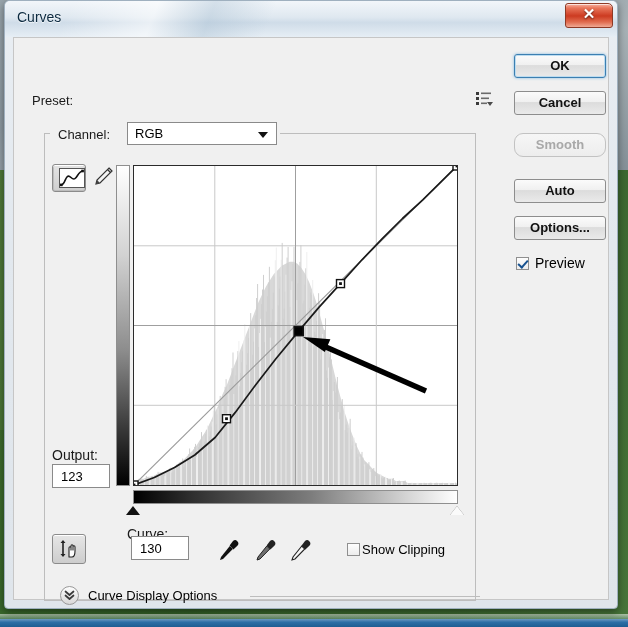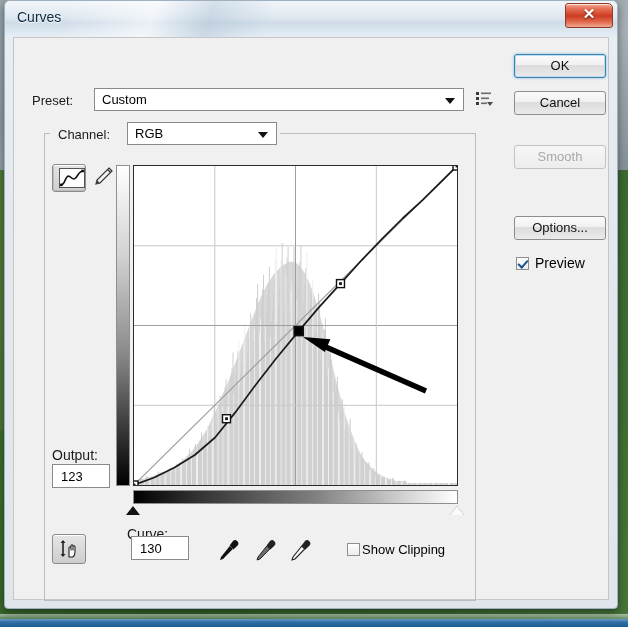--- a/index.html
+++ b/index.html
@@ -183,25 +183,26 @@
   #cdo-label{position:absolute;left:28px;top:2px;font-size:13px;white-space:nowrap;}
   #cdo-rule{position:absolute;left:190px;top:10px;width:230px;height:1px;background:#bdbdbd;}
 
   
   .btn{
     position:absolute;left:509px;width:92px;height:24px;
     background:linear-gradient(180deg,#fbfbfb 0%,#f0f0f0 45%,#dcdcdc 48%,#eaeaea 100%);
     border:1px solid #8d8d8d;border-radius:3px;box-sizing:border-box;
     font-size:13px;text-align:center;line-height:22px;cursor:pointer;
     color:#111;
+    font-weight:bold;
   }
   #btn-ok{top:53px;border:1px solid #3c7fb1;box-shadow:0 0 0 1px #bcdcf0 inset,0 0 3px #7fb8e0;}
   #btn-cancel{top:90px;}
-  #btn-smooth{top:144px;color:#a8a8a8;border-color:#c2c2c2;
-    background:linear-gradient(180deg,#f6f6f6,#ededed);cursor:default;}
+  #btn-smooth{top:132px;color:#a8a8a8;border-color:#c2c2c2;
+    background:linear-gradient(180deg,#f6f6f6,#ededed);cursor:default;border-radius:9px;}
   #btn-auto{top:178px;}
   #btn-options{top:215px;}
   #preview-check{position:absolute;left:511px;top:254px;cursor:pointer;}
   #preview-check .t{margin-left:6px;font-size:14px;}
 </style>
 </head>
 <body>
 
 <div id="desktop">
   <div class="bg-top"></div>
@@ -216,24 +217,20 @@
   <div class="win-glass"></div>
   <div class="win-title">Curves</div>
 
   <div class="btn-close">
     <div class="x">✕</div>
   </div>
 
   <div id="panel">
 
     <div id="preset-label" class="lbl">Preset:</div>
-    <div id="preset-select">
-      <div class="val">Custom</div>
-      <div class="caret"></div>
-    </div>
     <div id="preset-menu-icon">
       <svg width="18" height="16" viewBox="0 0 18 16" aria-hidden="true">
         <rect x="0" y="1" width="3" height="3" fill="#3a3a3a"></rect>
         <rect x="5" y="1.5" width="10" height="1.6" fill="#6a6a6a"></rect>
         <rect x="0" y="6" width="3" height="3" fill="#3a3a3a"></rect>
         <rect x="5" y="6.5" width="8" height="1.6" fill="#6a6a6a"></rect>
         <rect x="0" y="11" width="3" height="3" fill="#3a3a3a"></rect>
         <rect x="5" y="11.5" width="6" height="1.6" fill="#6a6a6a"></rect>
         <path d="M11 11 L17 11 L14 15 Z" fill="#4a4a4a"></path>
       </svg>
@@ -662,23 +659,34 @@
       <svg width="24" height="26" viewBox="0 0 24 26" aria-hidden="true">
         <path d="M16 3 a3.2 3.2 0 0 1 4.6 4.4 L16.4 11.6 L12.6 7.6 Z" fill="#222"></path>
         <path d="M12.8 8 L15.8 11 L6 21 L3 22 L4 19 Z" fill="#f5f5f5" stroke="#222" stroke-width="1.1"></path>
       </svg>
     </div>
 
     <div id="show-clipping">
       <span class="cb" id="cb-clipping"></span><span class="t">Show Clipping</span>
     </div>
 
+    <div id="cdo-row">
+      <div id="cdo-toggle">
+        <svg width="17" height="17" viewBox="0 0 17 17" aria-hidden="true">
+          <path d="M4.5 4.5 L8.5 8 L12.5 4.5" fill="none" stroke="#3a3a3a" stroke-width="1.7" stroke-linecap="round" stroke-linejoin="round"></path>
+          <path d="M4.5 8.5 L8.5 12 L12.5 8.5" fill="none" stroke="#3a3a3a" stroke-width="1.7" stroke-linecap="round" stroke-linejoin="round"></path>
+        </svg>
+      </div>
+      <div id="cdo-label">Curve Display Options</div>
+      <div id="cdo-rule"></div>
+    </div>
   </div>
 
   <div class="btn" id="btn-ok">OK</div>
   <div class="btn" id="btn-cancel">Cancel</div>
   <div class="btn" id="btn-smooth">Smooth</div>
+  <div class="btn" id="btn-auto">Auto</div>
   <div class="btn" id="btn-options">Options...</div>
 
   <div id="preview-check">
     <span class="cb checked" id="cb-preview"></span><span class="t">Preview</span>
   </div>
 </div>
 
 </body></html>

